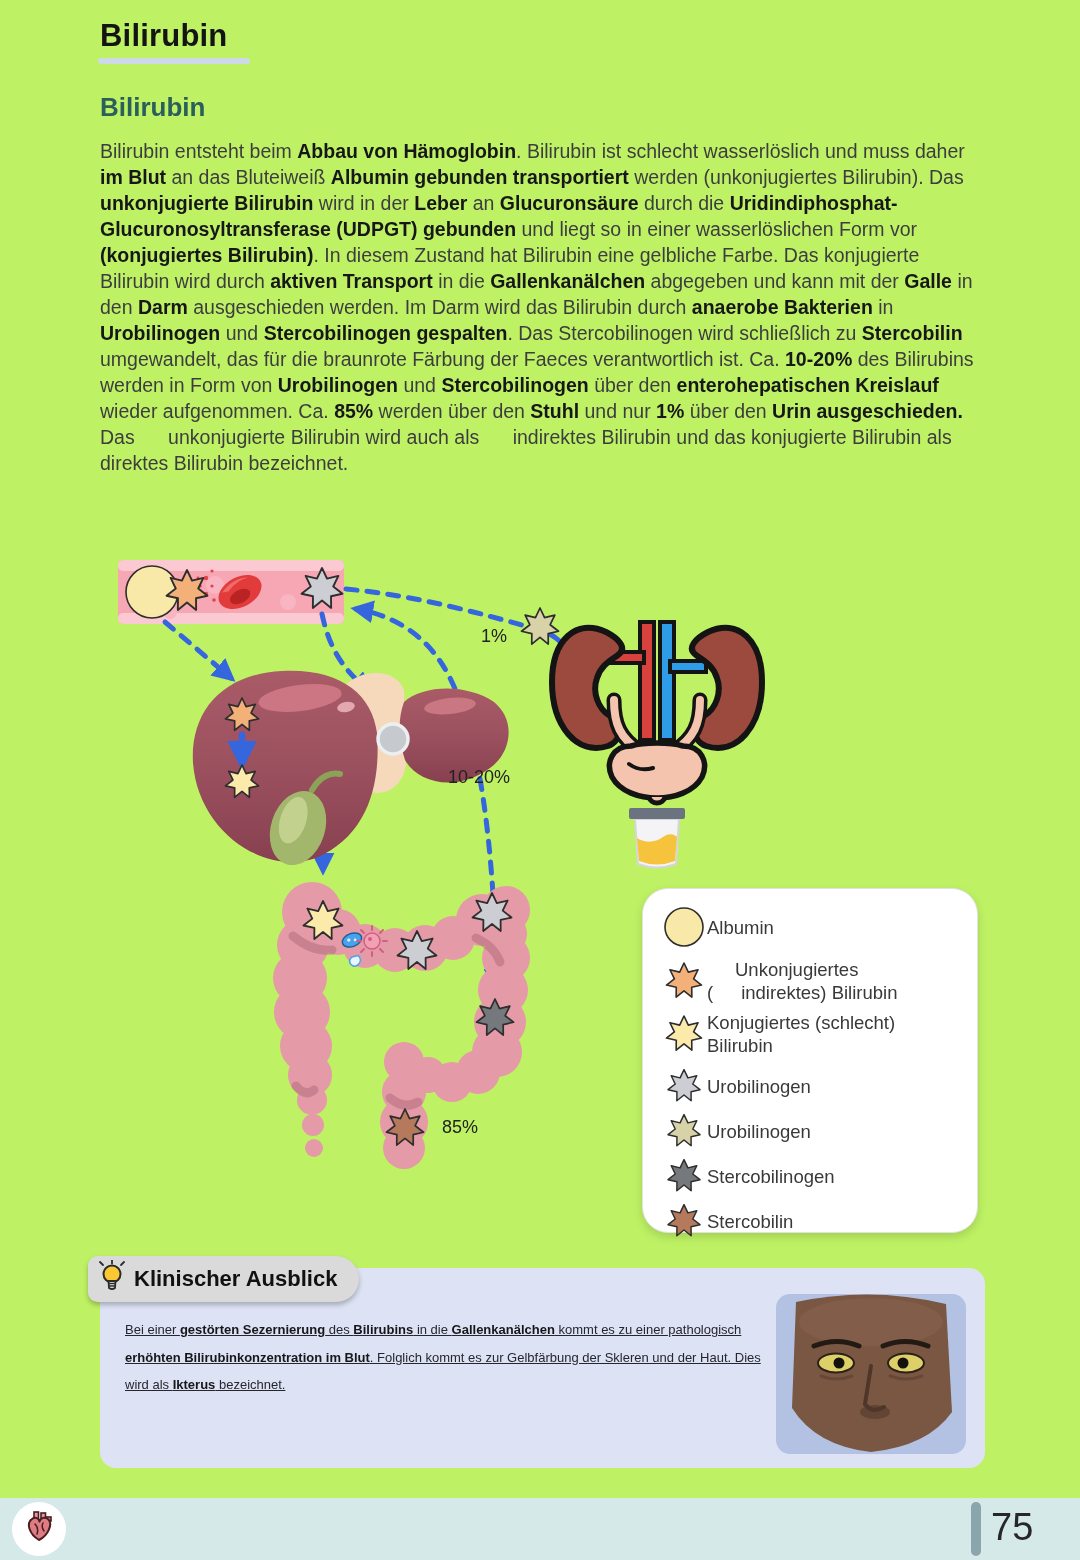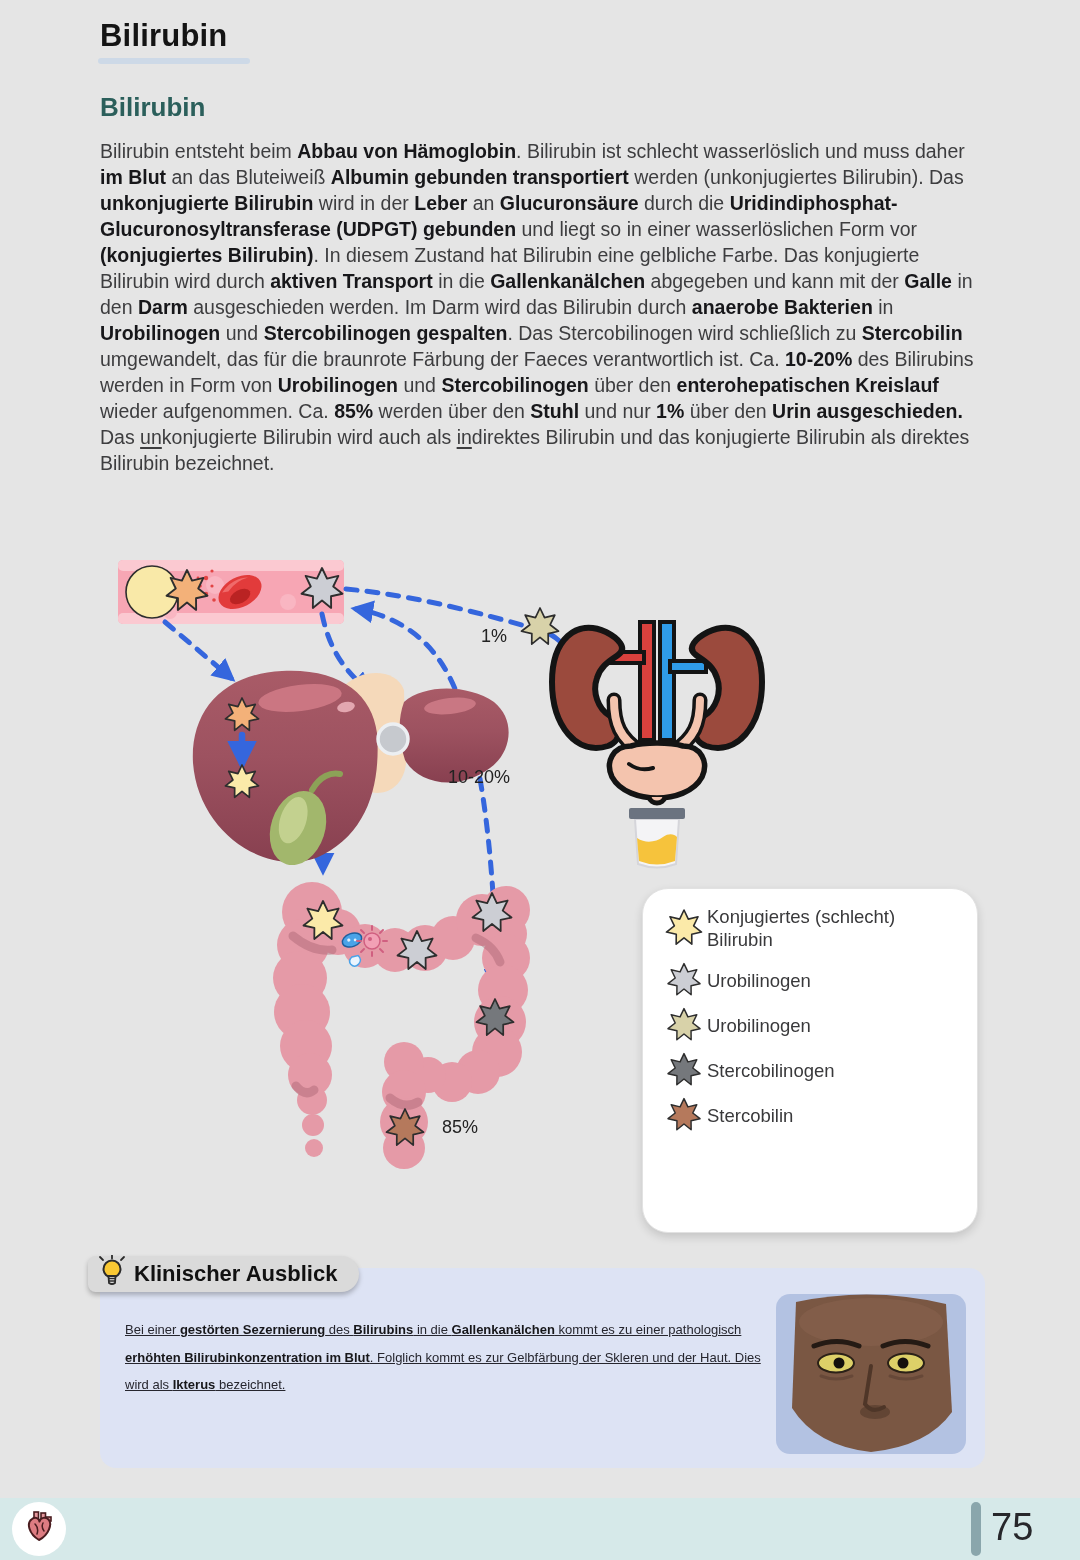--- a/index.html
+++ b/index.html
@@ -1,40 +1,40 @@
 <!DOCTYPE html>
 <html><head>
 <meta charset="utf-8">
 <style>
   html,body{margin:0;padding:0;background:#ffffff;}
-  #page{position:relative;width:1080px;height:1560px;background:#e5e5e5;overflow:hidden;
+  #page{position:relative;width:1080px;height:1560px;background:#bef264;overflow:hidden;
         font-family:"Liberation Sans",sans-serif;color:#3b3b3b;}
 
   
   .h1{position:absolute;left:100px;top:18px;font-size:31px;font-weight:700;color:#141414;letter-spacing:.2px;}
   .h1-underline{position:absolute;left:98px;top:58px;width:152px;height:6px;background:#cdd9e7;border-radius:3px;}
   .h2{position:absolute;left:100px;top:92px;font-size:26px;font-weight:700;color:#2b5f5b;}
 
   
   .bodytext{position:absolute;left:100px;top:138px;width:878px;font-size:19.5px;line-height:26px;color:#3d3d3f;}
   .bodytext .b,.clin .b{font-weight:700;color:#17171a;}
-  .u{text-decoration:underline;text-decoration-thickness:2px;text-underline-offset:3px;}
+  .u{text-decoration-thickness:2px;text-underline-offset:3px;margin-left:28px;}
 
   
   .legend{position:absolute;left:642px;top:888px;width:336px;height:345px;background:#ffffff;
           border:1px solid #e2e2e2;border-radius:26px;box-shadow:0 4px 10px rgba(0,0,0,.14);
           box-sizing:border-box;padding:16px 16px 10px 18px;}
   .legend-row{display:flex;align-items:center;}
   .legend-row .ic{width:46px;flex:0 0 46px;display:flex;justify-content:center;}
   .legend-row .lb{font-size:18.5px;line-height:23px;color:#39393b;}
   .mb8{margin-bottom:9px}.mb6{margin-bottom:7px}.mb4{margin-bottom:5px}
 
   
   .clinbox{position:absolute;left:100px;top:1268px;width:885px;height:200px;background:#dde3f4;border-radius:16px;}
-  .clinpill{position:absolute;left:88px;top:1256px;height:36px;background:#dadada;border-radius:10px 24px 24px 10px;
+  .clinpill{position:absolute;left:88px;top:1256px;height:46px;background:#dadada;border-radius:10px 24px 24px 10px;
             display:flex;align-items:center;gap:8px;padding:0 22px 0 10px;box-shadow:0 3px 5px rgba(0,0,0,.25);}
   .clinpill .t{font-size:22px;font-weight:700;color:#111;}
   .clin{position:absolute;left:125px;top:1316px;width:638px;font-size:13px;line-height:27.5px;color:#26262e;text-decoration:underline;}
   .clinphoto{position:absolute;left:776px;top:1294px;width:190px;height:160px;border-radius:14px;overflow:hidden;}
 
   
   .footer{position:absolute;left:0;top:1498px;width:1080px;height:62px;background:#d6e9e9;}
   .footcircle{position:absolute;left:12px;top:1502px;width:54px;height:54px;background:#fff;border-radius:50%;
               display:flex;align-items:center;justify-content:center;}
   .footbar{position:absolute;left:971px;top:1502px;width:10px;height:54px;background:#8aa6ac;border-radius:5px;}
@@ -225,20 +225,36 @@
     <use href="#star7" transform="translate(405,1128) scale(0.95)" fill="#b5795c" stroke="#2e2e2e" stroke-width="1.8"></use>
 
     <text x="507" y="642" text-anchor="end" font-size="18" fill="#222">1%</text>
     <text x="448" y="783" font-size="18" fill="#222">10-20%</text>
     <text x="442" y="1133" font-size="18" fill="#222">85%</text>
   </svg>
 
   <div class="legend">
     <div class="legend-row mb8">
       <span class="ic">
+        <svg width="44" height="44">
+            <circle cx="22" cy="22" r="19" stroke="#2e2e2e" stroke-width="1.6" fill="#f9e9a8"></circle>
+          </svg>
+      </span>
+      <span class="lb"><span>Albumin</span></span>
+    </div>
+    <div class="legend-row mb6">
+      <span class="ic">
+        <svg width="44" height="46">
+            <use href="#star7" transform="translate(22,23) scale(0.9)" stroke="#2e2e2e" stroke-width="1.8" fill="#f3b179"></use>
+          </svg>
+      </span>
+      <span class="lb"><span class="u">Un</span><span>konjugiertes (</span><span class="u">in</span><span>direktes) Bilirubin</span></span>
+    </div>
+    <div class="legend-row mb8">
+      <span class="ic">
         <svg width="44" height="46">
             <use href="#star7" transform="translate(22,23) scale(0.9)" stroke="#2e2e2e" stroke-width="1.8" fill="#fbeaa9"></use>
           </svg>
       </span>
       <span class="lb"><span>Konjugiertes (schlecht) Bilirubin</span></span>
     </div>
     <div class="legend-row mb4">
       <span class="ic">
         <svg width="44" height="40">
             <use href="#star7" transform="translate(22,20) scale(0.82)" stroke="#2e2e2e" stroke-width="1.8" fill="#ccced4"></use>

